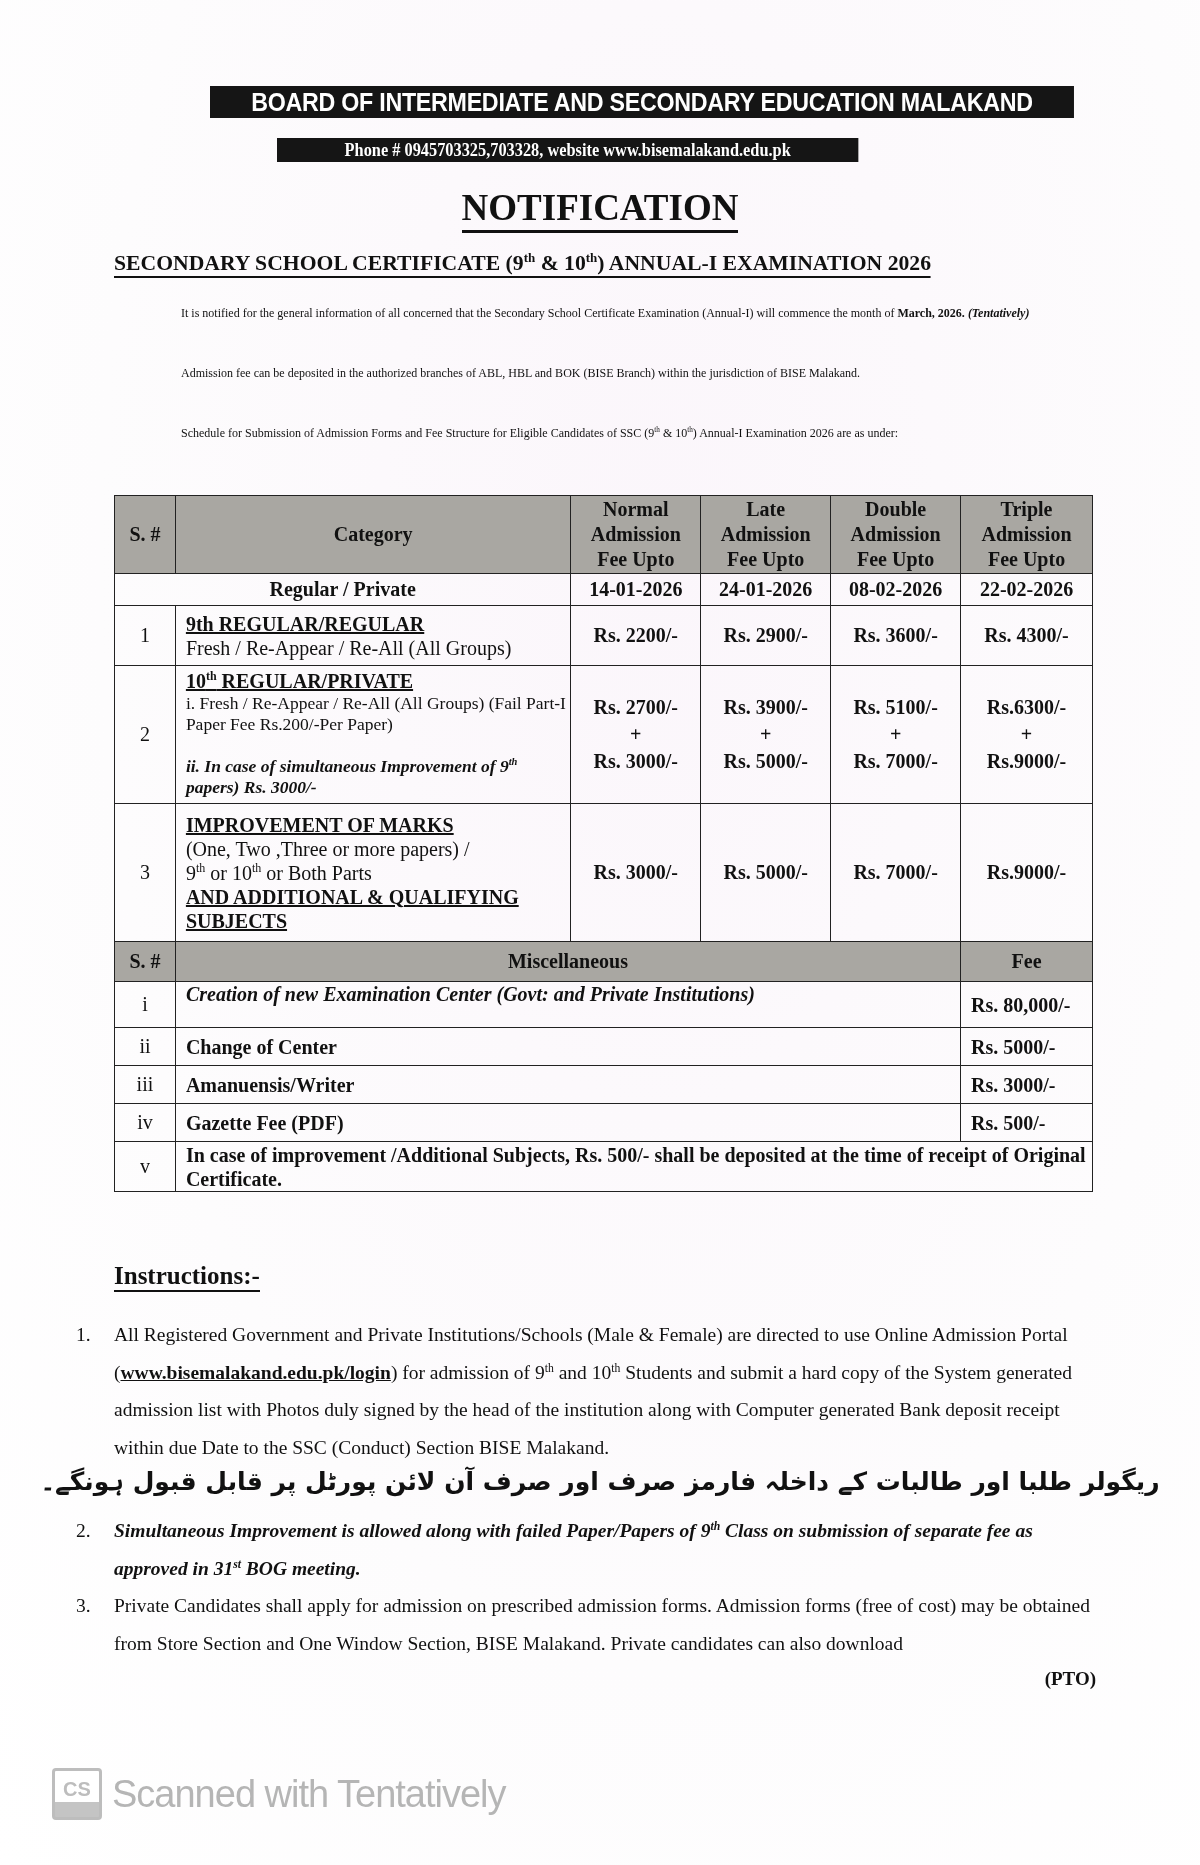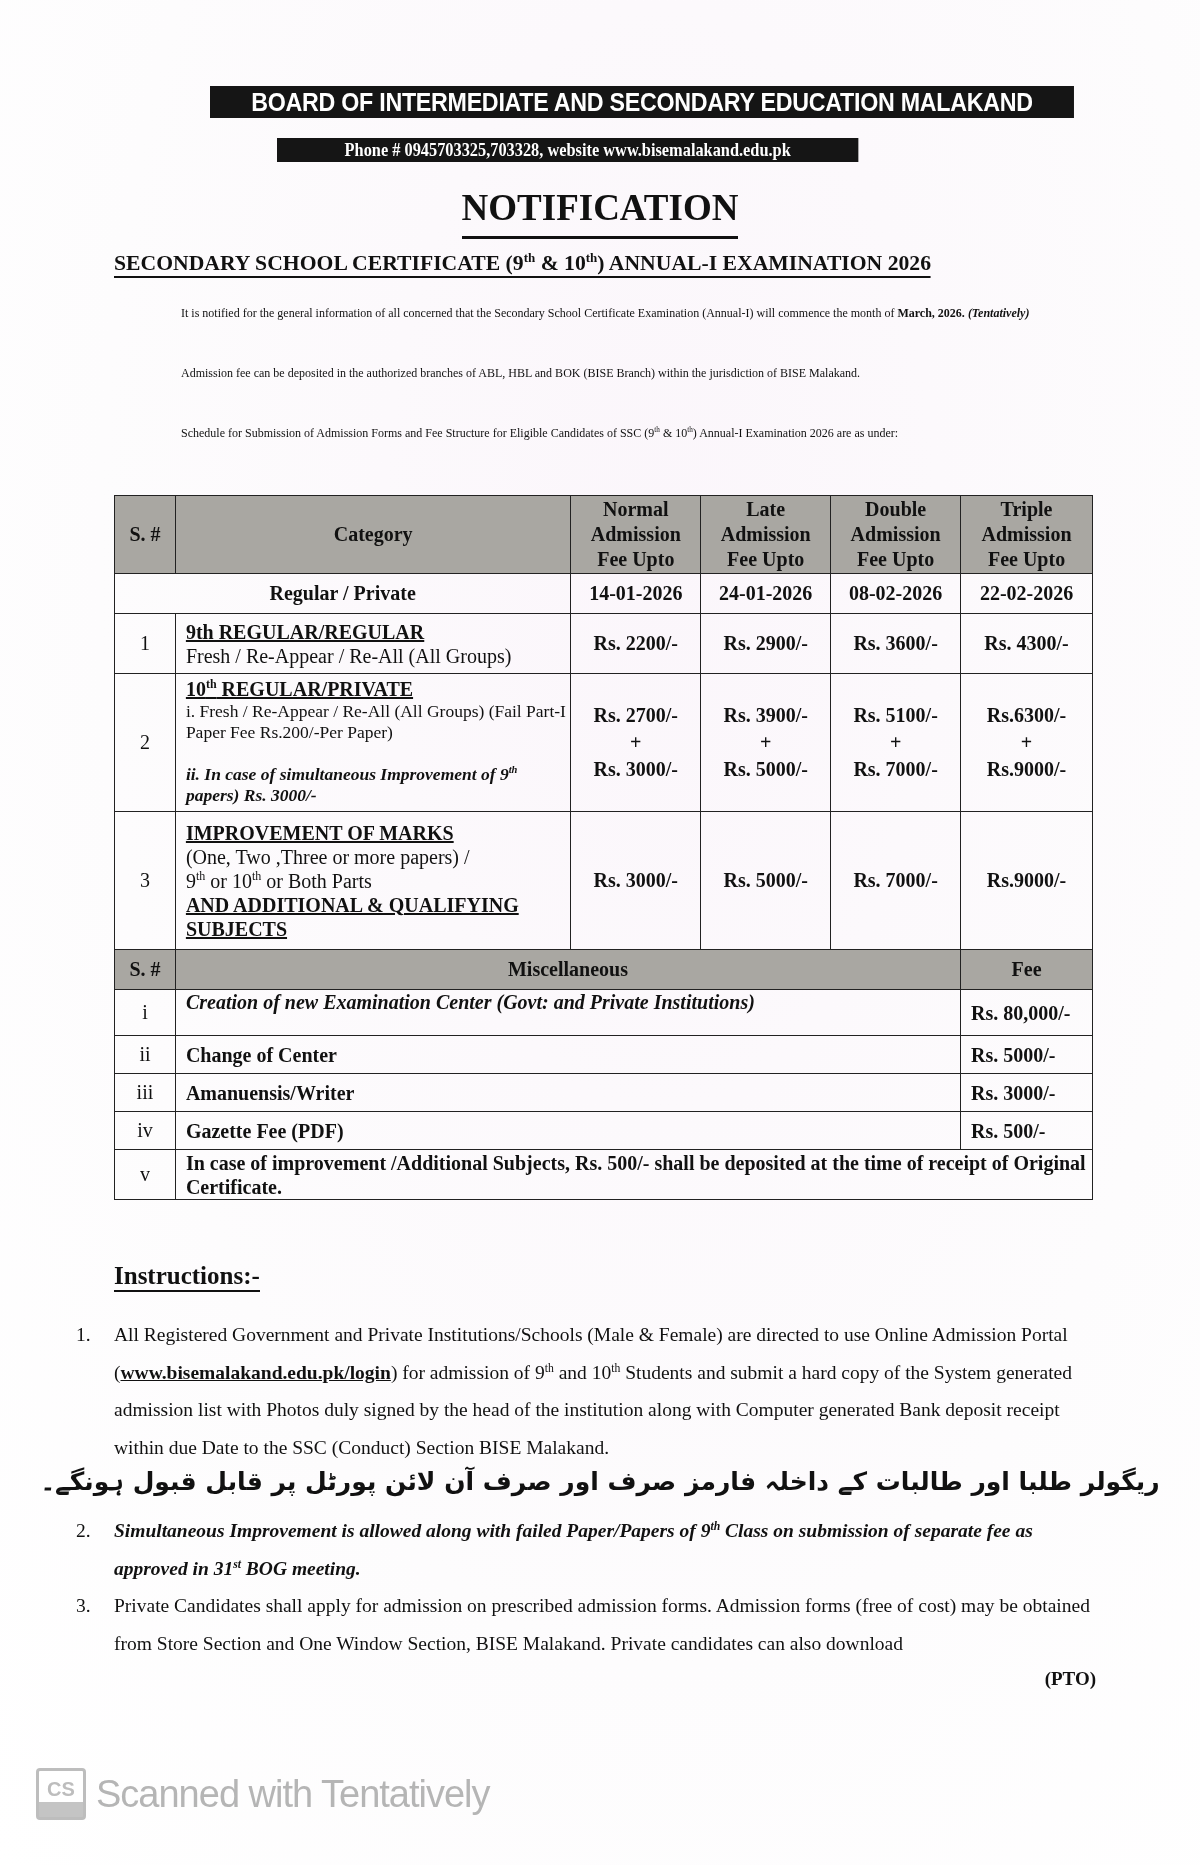--- a/index.html
+++ b/index.html
@@ -13,21 +13,21 @@
   .logo .inner { position:absolute; left:16px; top:16px; width:66px; height:66px; border-radius:50%;
           border:2px solid #111; box-sizing:border-box; background:radial-gradient(circle at 50% 35%, #fff 0 30%, #222 31% 60%, #fff 61%); }
   .logo .lbl { position:absolute; bottom:6px; width:100%; text-align:center; font:bold 9px "Liberation Sans", sans-serif; letter-spacing:1px; }
   .board-title { position:absolute; left:210px; top:86px; width:864px; height:32px; background:#151515; color:#fff;
           font:bold 25px "Liberation Sans", sans-serif; line-height:32px; text-align:center; letter-spacing:-0.3px;
           transform:scaleX(0.93); transform-origin:left; white-space:nowrap; width:929px; }
   .phone { position:absolute; left:277px; top:138px; height:24px; background:#151515; color:#fff;
           font:bold 19px "Liberation Serif", serif; line-height:24px; padding:0 4px; white-space:nowrap;
           transform:scaleX(0.86); transform-origin:left; width:668px; text-align:center; }
   .notif { position:absolute; left:0; width:1200px; top:186px; text-align:center; font:bold 37px "Liberation Serif", serif; }
-  .notif span { border-bottom:3px solid #111; padding-bottom:8px;text-align:right; }
+  .notif span { border-bottom:3px solid #111; padding-bottom:2px;text-align:right; }
   .ssc { position:absolute; left:114px; top:250px; font:bold 22px "Liberation Serif", serif; white-space:nowrap;
           border-bottom:2px solid #111; line-height:26px; transform:scaleX(0.985); transform-origin:left; }
   sup { font-size:60%; line-height:0; }
   .para { position:absolute; left:111px; width:985px; font-size:12px; line-height:30px; }
   .para .ind { padding-left:70px; }
   
   table.fee { position:absolute; left:114px; top:495px; width:979px; border-collapse:collapse; font-size:20px; }
   table.fee td, table.fee th { border:1.6px solid #222; text-align:center; vertical-align:middle; padding:0 4px; }
   table.fee th { background:#a9a7a2; font-weight:bold; line-height:25px; }
   table.fee td.cat { text-align:left; padding-left:10px; line-height:24px; }
@@ -35,21 +35,21 @@
   .b { font-weight:bold; }
   .i { font-style:italic; }
   td.amt { font-weight:bold; line-height:27px; }
   
   .instr-title { position:absolute; left:114px; top:1262px; font:bold 25px "Liberation Serif", serif; border-bottom:2px solid #111; line-height:28px; }
   .li { position:absolute; left:76px; width:1025px; font-size:19.5px; line-height:37.5px; }
   .li .num { position:absolute; left:0; }
   .li .body { margin-left:38px; }
   .urdu { position:absolute; left:0; width:1200px; top:1467px; text-align:center; font:bold 25px "DejaVu Sans", sans-serif; direction:rtl; }
   .pto { position:absolute; right:104px; top:1668px; font:bold 19px "Liberation Serif", serif; }
-  .cs { position:absolute; left:36px; top:1768px; display:flex; align-items:center; gap:10px; color:#b5b5b5; }
+  .cs { position:absolute; left:52px; top:1768px; display:flex; align-items:center; gap:10px; color:#b5b5b5; }
   .cs-icon { width:50px; height:52px; border:3px solid #bdbdbd; border-radius:4px; box-sizing:border-box;
              font:bold 20px "Liberation Sans", sans-serif; color:#bdbdbd; text-align:center; line-height:36px;
              background:linear-gradient(#fff 0 68%, #c4c4c4 68%); }
   .cs-text { font:38px "Liberation Sans", sans-serif; letter-spacing:-1px; }
 </style>
 </head>
 <body>
 
 <div class="page">
 
@@ -81,21 +81,21 @@
     </colgroup>
     <tbody>
         <tr style="height:78px">
       <th>S. #</th>
       <th>Category</th>
       <th><span>Normal</span><br><span>Admission</span><br><span>Fee Upto</span></th>
       <th><span>Late</span><br><span>Admission</span><br><span>Fee Upto</span></th>
       <th><span>Double</span><br><span>Admission</span><br><span>Fee Upto</span></th>
       <th><span>Triple</span><br><span>Admission</span><br><span>Fee Upto</span></th>
     </tr>
-    <tr style="height:40px">
+    <tr style="height:32px">
       <td colspan="2" class="b">Regular / Private</td>
       <td class="b">14-01-2026</td>
       <td class="b">24-01-2026</td>
       <td class="b">08-02-2026</td>
       <td class="b">22-02-2026</td>
     </tr>
     <tr style="height:60px">
       <td>1</td>
       <td class="cat"><span class="u">9th REGULAR/REGULAR</span><br><span>Fresh / Re-Appear / Re-All (All Groups)</span></td>
       <td class="amt">Rs. 2200/-</td>

